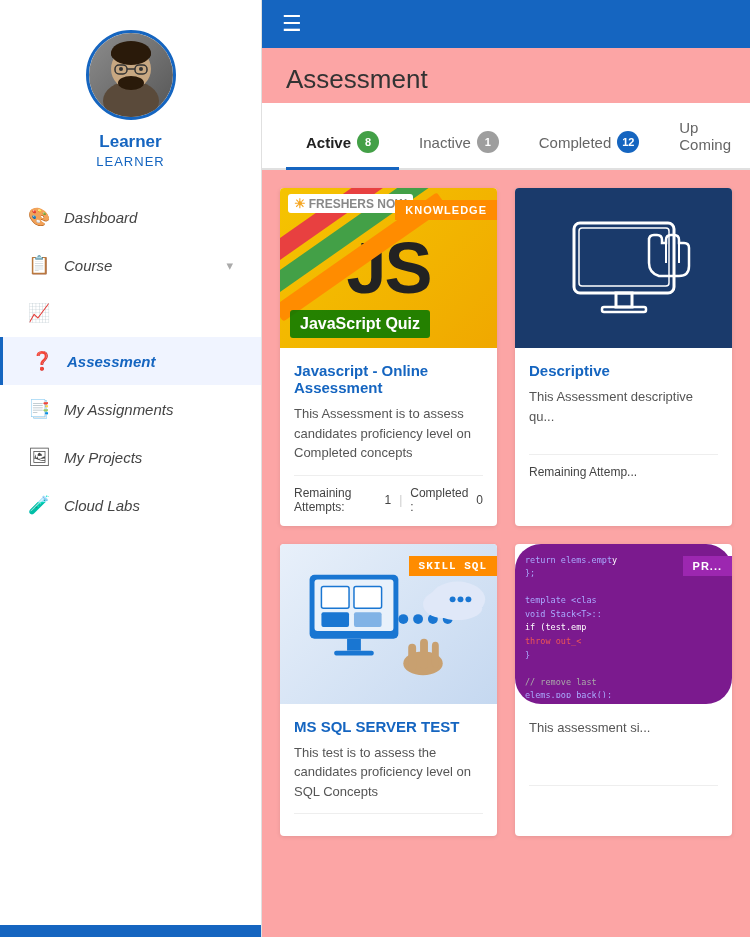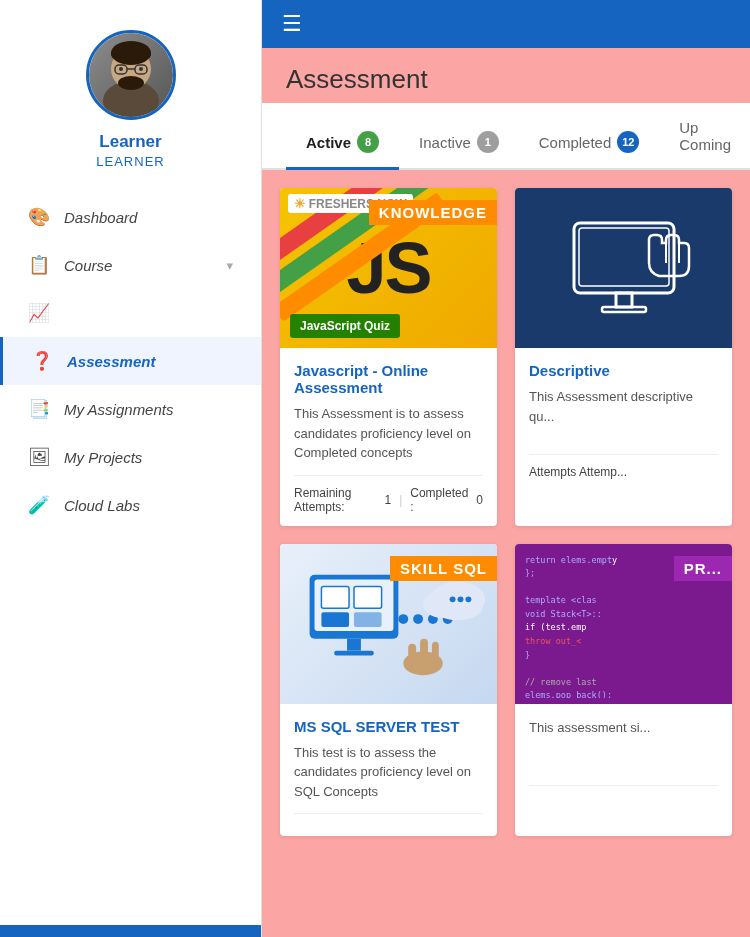--- a/index.html
+++ b/index.html
@@ -174,47 +174,47 @@
       position: relative;
       height: 160px;
       overflow: hidden;
     }
     .card-badge {
       position: absolute;
       top: 12px;
       right: 0;
       background: #ff8c00;
       color: #fff;
-      font-size: 15px;
+      font-size: 11px;
       font-weight: 700;
       padding: 4px 10px;
       letter-spacing: 1px;
       text-align: center;
     }
-    .card-badge.skill { background: #ff8c00; }
+    .card-badge.skill { background: #ff8c00; font-family: Liberation Mono, monospace; }
     .card-badge.knowledge { background: #ff8c00; }
 
     
     .thumb-js {
       background: linear-gradient(135deg, #f5c400 0%, #f0a800 100%);
       width: 100%;
       height: 100%;
       display: flex;
       align-items: center;
       justify-content: center;
       position: relative;
       overflow: hidden;
     }
     .thumb-js-text {
       position: absolute;
       bottom: 10px;
       left: 10px;
       background: rgba(0,120,0,0.85);
       color: #fff;
-      font-size: 12px;
+      font-size: 16px;
       font-weight: 700;
       padding: 5px 10px;
       border-radius: 3px;
     }
     .js-logo {
       font-size: 72px;
       font-weight: 900;
       color: #222;
       font-family: Arial, sans-serif;
       letter-spacing: -2px;
@@ -258,20 +258,21 @@
       height: 100%;
       display: flex;
       align-items: flex-start;
       justify-content: flex-start;
       overflow: hidden;
       font-family: monospace;
       color: #eee;
       font-size: 9px;
       padding: 6px;
       line-height: 1.5;
+      border-radius: 26px;
     }
 
     .card-body { padding: 14px 14px 12px 14px; }
     .card-title {
       font-size: 15px;
       font-weight: 600;
       color: #1565c0;
       margin-bottom: 8px;
     }
     .card-desc {
@@ -428,21 +429,21 @@
                 <line x1="37" y1="5" x2="37" y2="25" stroke="#fff" stroke-width="2"></line>
                 <line x1="50" y1="5" x2="50" y2="25" stroke="#fff" stroke-width="2"></line>
               </g>
             </svg>
           </div>
         </div>
         <div class="card-body">
           <div class="card-title">Descriptive</div>
           <div class="card-desc">This Assessment descriptive qu...</div>
           <div class="card-footer">
-            <span>Attempts Attemp...</span>
+            <span>Remaining Attemp...</span>
           </div>
         </div>
       </div>
 
       <div class="card">
         <div class="card-thumb">
           <div class="thumb-sql">
 
             <svg width="220" height="160" viewBox="0 0 220 160">
 

